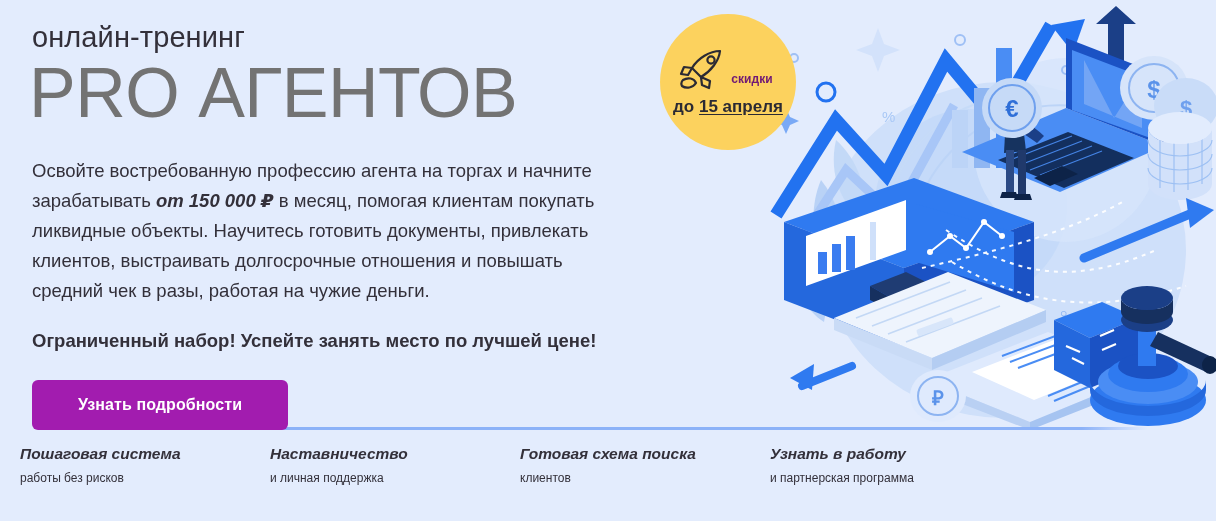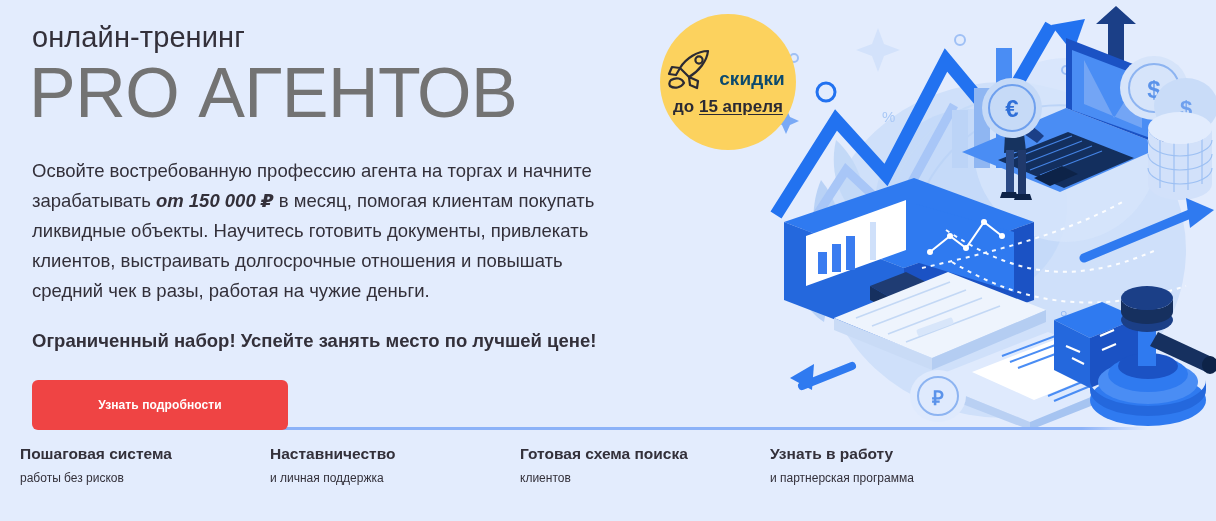--- a/index.html
+++ b/index.html
@@ -62,24 +62,24 @@
     font-weight: 700;
     color: #33303a;
   }
   .cta {
     display: block;
     margin-top: 26px;
     width: 256px;
     height: 50px;
     border: none;
     border-radius: 6px;
-    background: #ef4444;
+    background: #a21caf;
     color: #ffffff;
     font-family: inherit;
-    font-size: 12px;
+    font-size: 16px;
     font-weight: 700;
     letter-spacing: 0.1px;
     cursor: pointer;
     padding: 0;
   }
 
   
   .badge {
     position: absolute;
     left: 660px;
@@ -99,23 +99,23 @@
     justify-content: center;
   }
   .badge-row1 {
     display: flex;
     align-items: center;
     gap: 4px;
     margin-left: -4px;
   }
   .rocket-icon { display: block; }
   .badge-word {
-    font-size: 19px;
+    font-size: 12px;
     font-weight: 700;
-    color: #0c4a6e;
+    color: #701a75;
     letter-spacing: 0.1px;
     margin-top: 14px;
   }
   .badge-row2 {
     font-size: 17px;
     font-weight: 700;
     color: #2b2a33;
     margin-top: 1px;
     white-space: nowrap;
   }
@@ -154,20 +154,21 @@
   .feature {
     width: 250px;
     padding-right: 12px;
     box-sizing: border-box;
   }
   .feature-title {
     font-size: 15.5px;
     line-height: 22px;
     font-weight: 700;
     color: #33303a;
+    font-style: italic;
   }
   .feature-sub {
     font-size: 12px;
     line-height: 23px;
     font-weight: 400;
     color: #33303a;
     margin-top: 2px;
     max-width: 175px;
   }
 </style>

